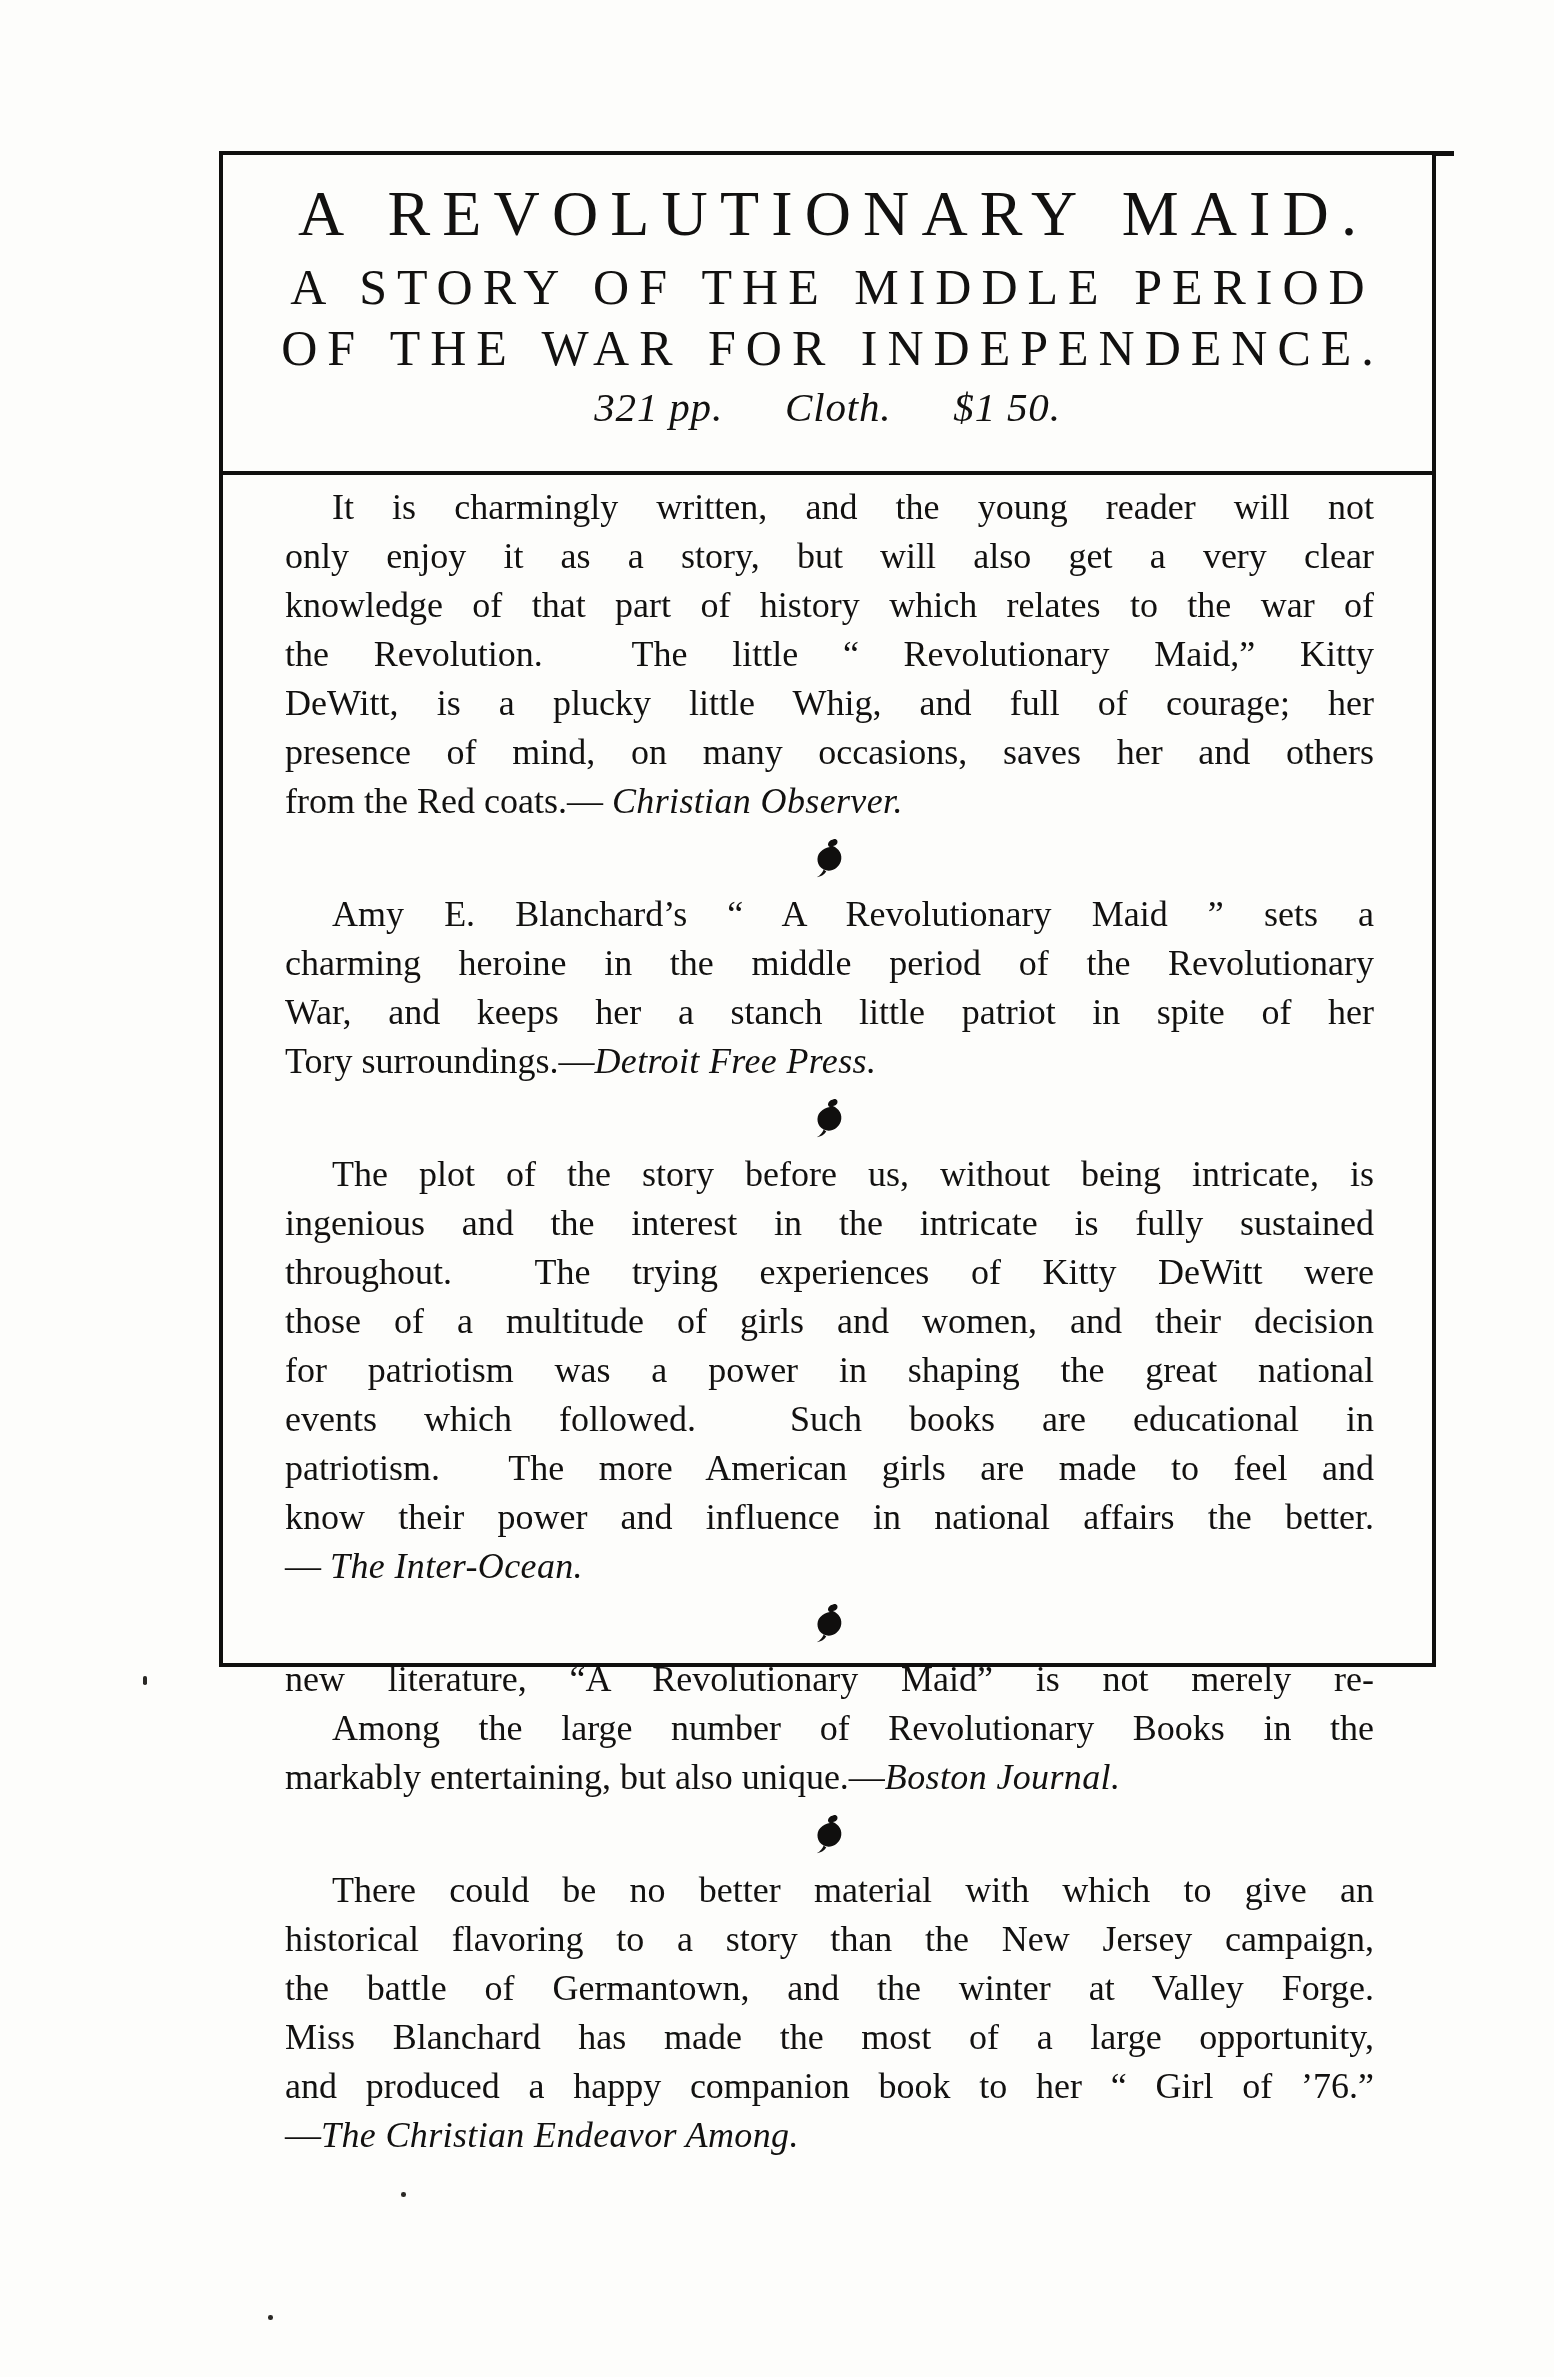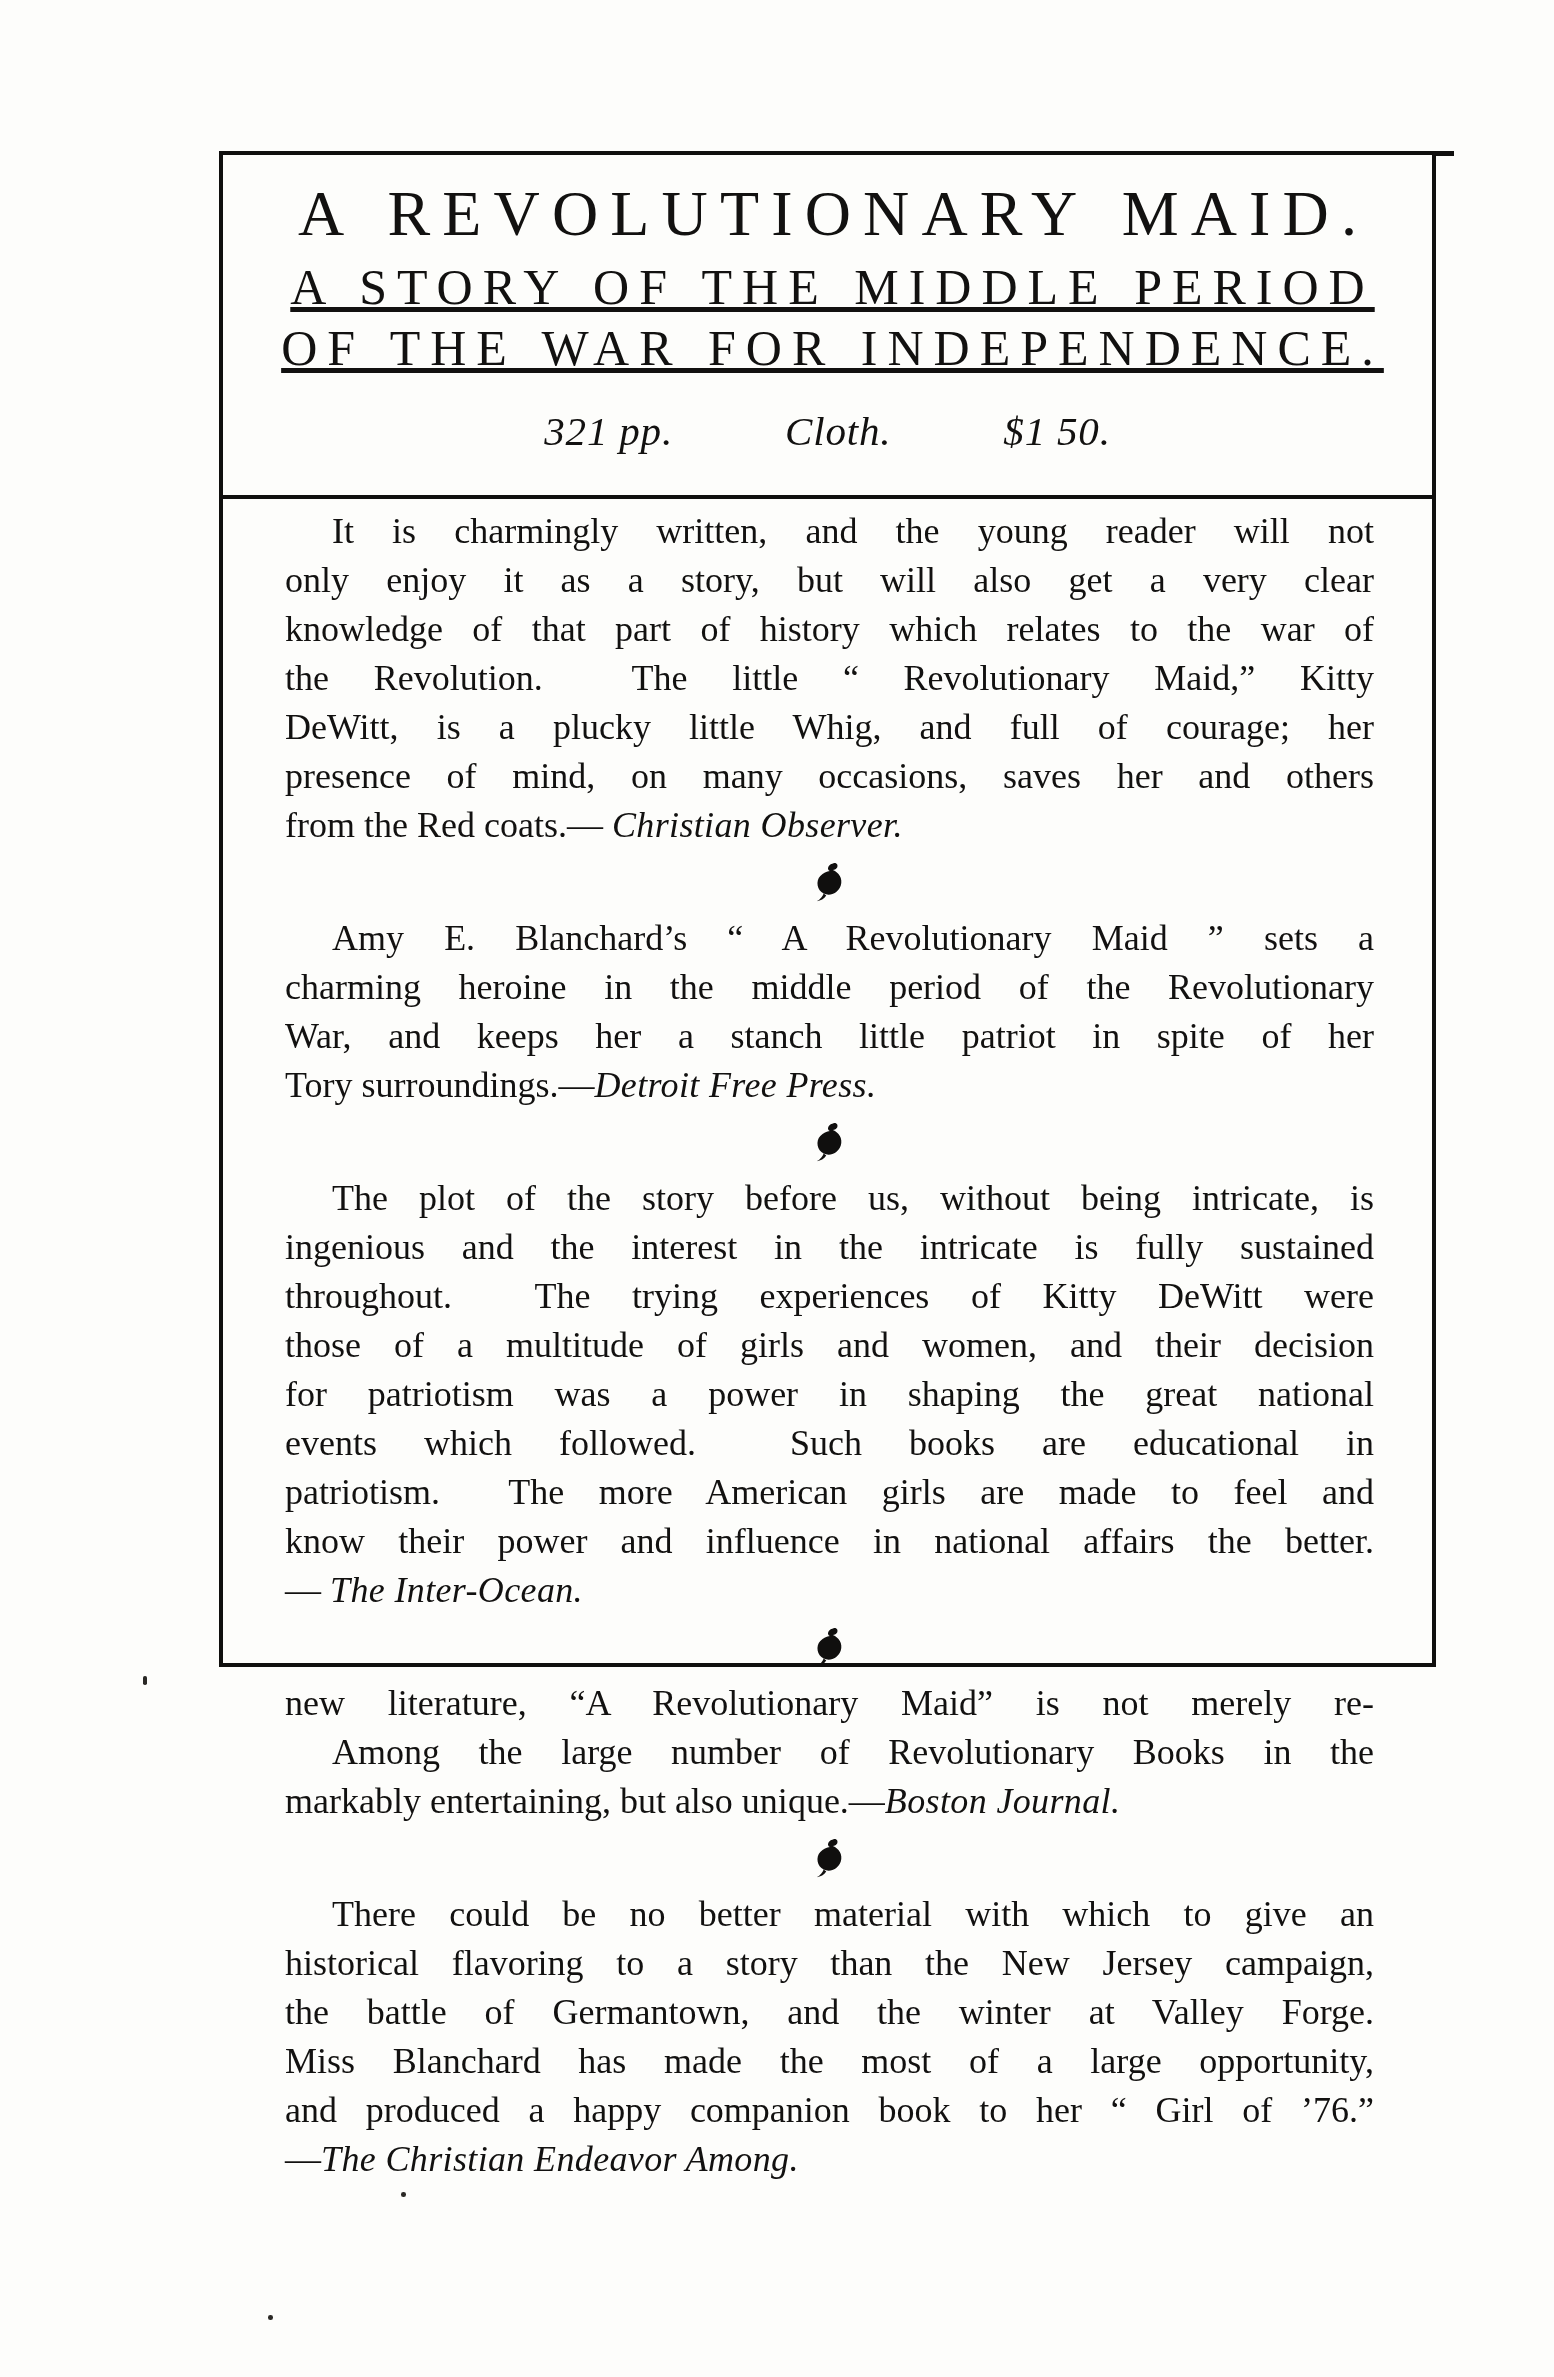--- a/index.html
+++ b/index.html
@@ -31,26 +31,26 @@
     letter-spacing:0.19em;word-spacing:0.10em;
     margin-right:-0.19em;
     white-space:nowrap;
   }
   .subtitle{
     margin-top:11px;
     font-size:50px;line-height:1.22;
     letter-spacing:0.20em;word-spacing:0.06em;
     margin-right:-0.2em;
   }
-  .subtitle .sline{white-space:nowrap;text-decoration:underline;}
+  .subtitle .sline{white-space:nowrap;}
   .edition{
-    margin-top:29px;
+    margin-top:5px;
     font-style:italic;
     font-size:41px;line-height:1.15;
-    display:flex;justify-content:center;gap:112px;
+    display:flex;justify-content:center;gap:62px;
     letter-spacing:0.02em;
   }
   .rule{height:3.6px;background:#100f0e;}
   .body{
     padding:8px 58px 0 62px;
     font-size:36px;
   }
   .bline{
     line-height:49px;
     white-space:nowrap;

